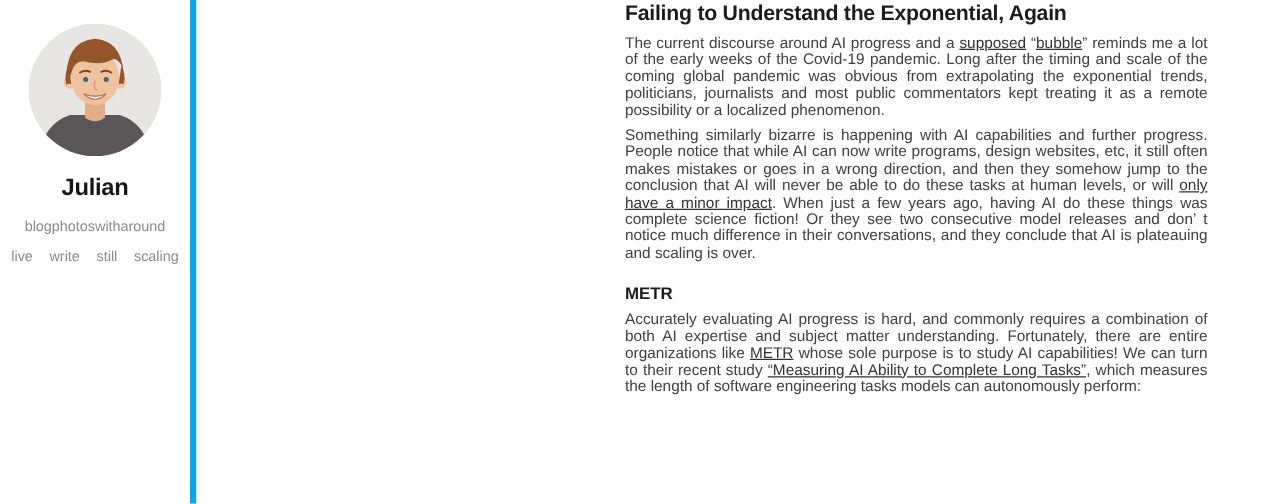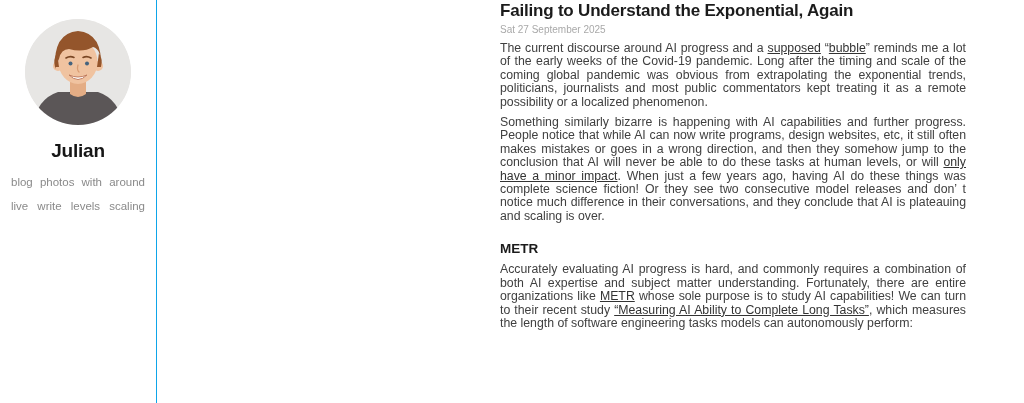--- a/index.html
+++ b/index.html
@@ -10,21 +10,21 @@
     color: #404040;
     overflow: hidden;
     position: relative;
   }
 
   
   .sidebar {
     position: absolute;
     left: 0; top: 0;
     width: 157px; height: 403px;
-    border-right: 1px solid #0ea5e9;
+    border-right: 5px solid #0ea5e9;
     text-align: center;
   }
   .avatar {
     width: 106px; height: 106px;
     margin: 19px auto 0;
     border-radius: 50%;
     overflow: hidden;
     background: #e7e6e4;
   }
   .avatar svg { display: block; width: 106px; height: 106px; }
@@ -37,21 +37,21 @@
     letter-spacing: -0.2px;
   }
   .side-nav { width: 134px; margin: 14px auto 0; }
   .nav-row {
     display: flex;
     justify-content: space-between;
     margin-top: 12px;
     font-size: 11.5px;
     color: #8a8a8a;
   }
-  .nav-row:first-child { margin-top: 0; }
+  .nav-row:first-child { margin-top: 0; justify-content: center; }
   .nav-row a { color: #8a8a8a; text-decoration: none; cursor: pointer; }
 
   
   .main {
     position: absolute;
     left: 500px; top: 0;
     width: 466px;
   }
   .page-title {
     font-size: 17px;
@@ -128,29 +128,28 @@
   <nav class="side-nav">
     <div class="nav-row">
       <a>blog</a>
       <a>photos</a>
       <a>with</a>
       <a>around</a>
     </div>
     <div class="nav-row">
       <a>live</a>
       <a>write</a>
-      <a>levels</a>
+      <a>still</a>
       <a>scaling</a>
     </div>
   </nav>
 
 </div>
 
 <div class="main">
   <h1 class="page-title">Failing to Understand the Exponential, Again</h1>
-  <div class="article-date">Sat 27 September 2025</div>
   <div class="article-body" id="article-body">
       <p><span>The current discourse around AI progress and a </span><a class="lnk">supposed</a><span> “</span><a class="lnk">bubble</a><span>”  reminds me a lot of the early weeks of the Covid-19 pandemic. Long after the timing and scale of the coming global pandemic was obvious from extrapolating the exponential trends, politicians, journalists and most public commentators kept treating it as a remote possibility or a localized phenomenon.</span></p>
       <p><span>Something similarly bizarre is happening with AI capabilities and further progress. People notice that while AI can now write programs, design websites, etc, it still often makes mistakes or goes in a wrong direction, and then they somehow jump to the conclusion that AI will never be able to do these tasks at human levels, or will </span><a class="lnk">only have a minor impact</a><span>. When just a few years ago, having AI do these things was complete science fiction! Or they see two consecutive model releases and don’ t notice much difference in their conversations, and they conclude that AI is plateauing and scaling is over.</span></p>
       <h2>METR</h2>
       <p><span>Accurately evaluating AI progress is hard, and commonly requires a combination of both AI expertise and subject matter understanding. Fortunately, there are entire organizations like </span><a class="lnk">METR</a><span> whose sole purpose is to study AI capabilities! We can turn to their recent study </span><a class="lnk">“Measuring AI Ability to Complete Long Tasks”</a><span>, which measures the length of software engineering tasks models can autonomously perform:</span></p>
     </div>
 </div>
 
 </body></html>

